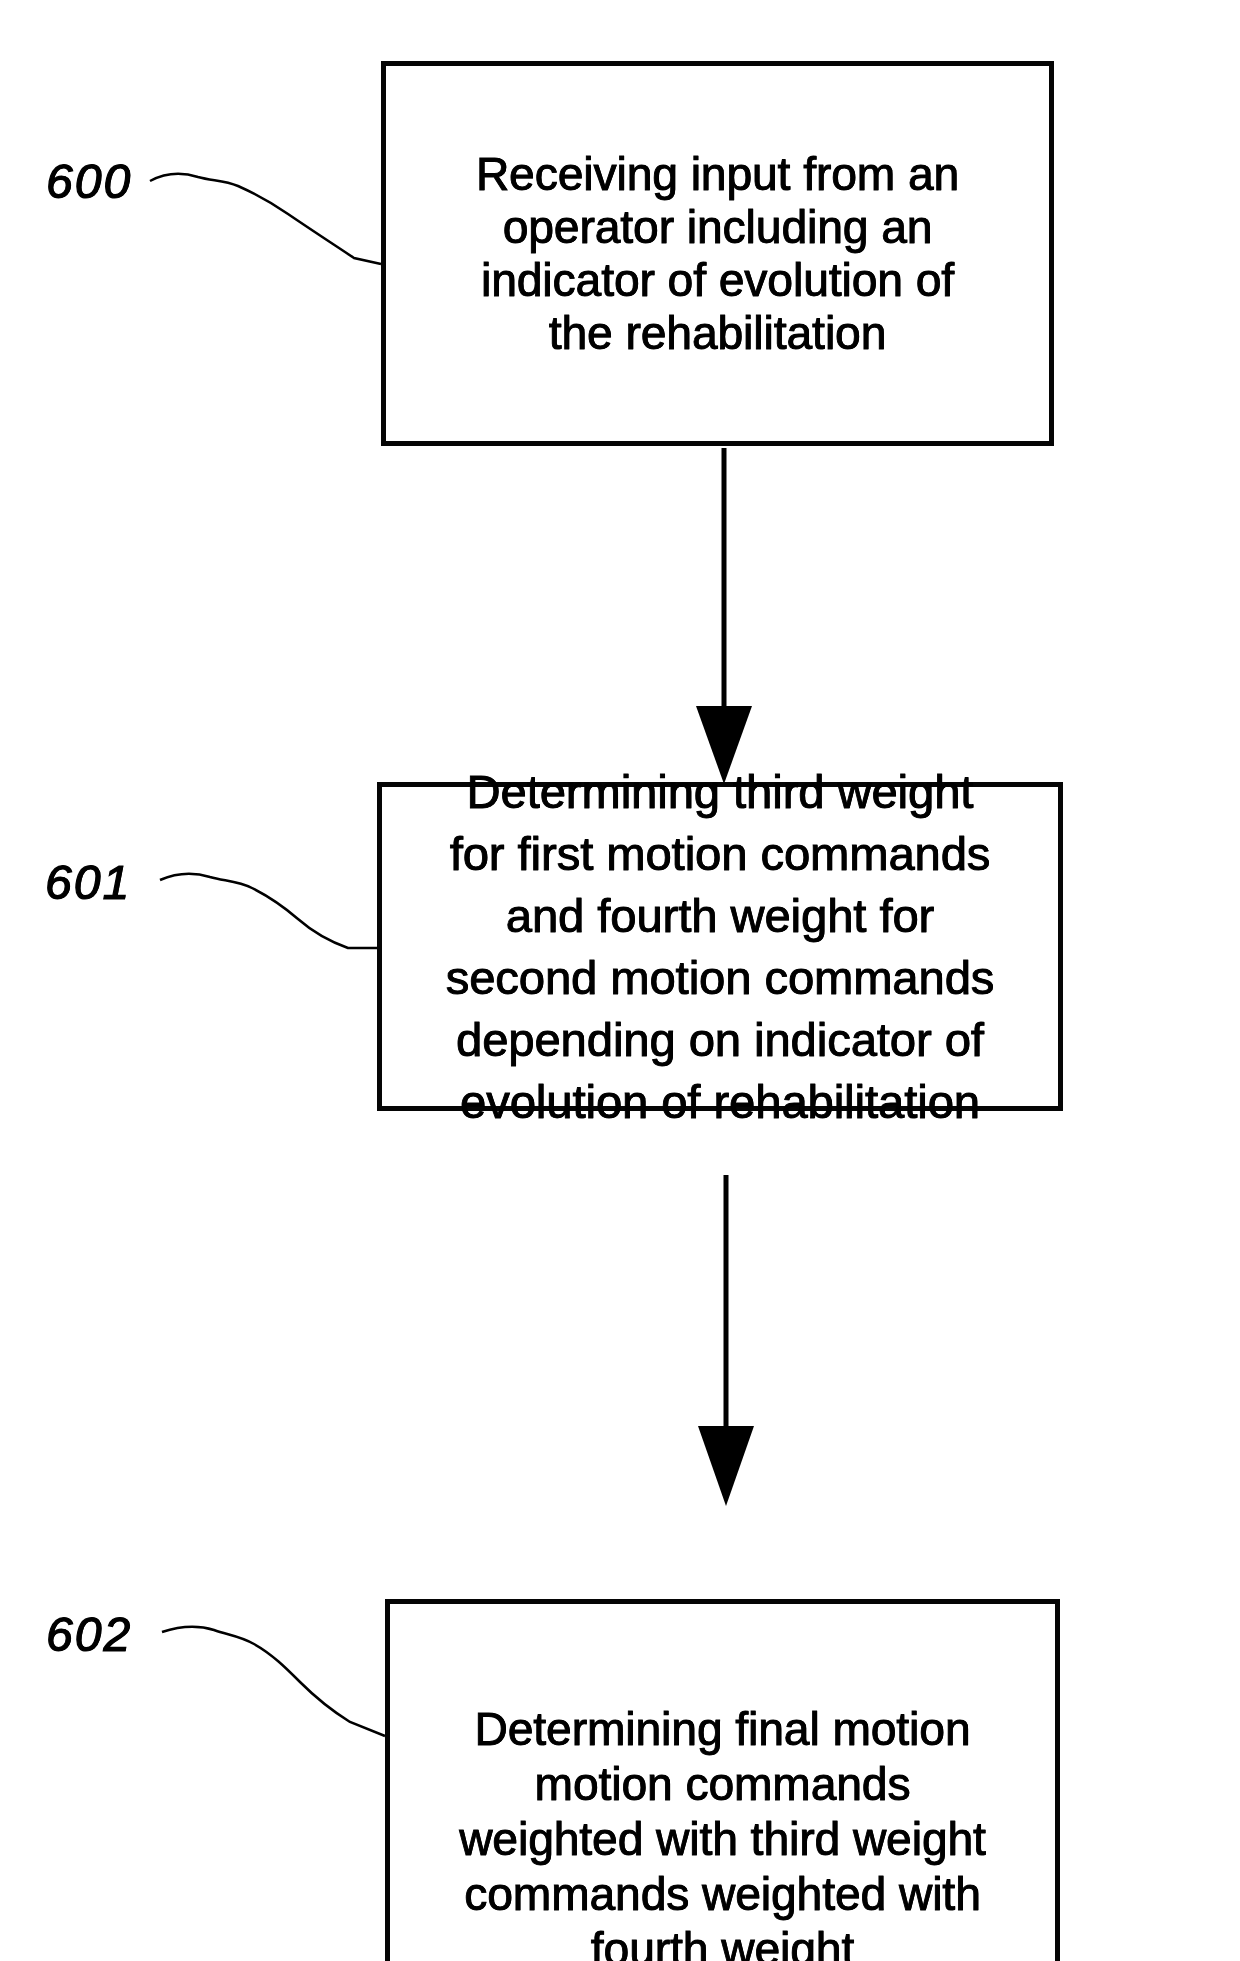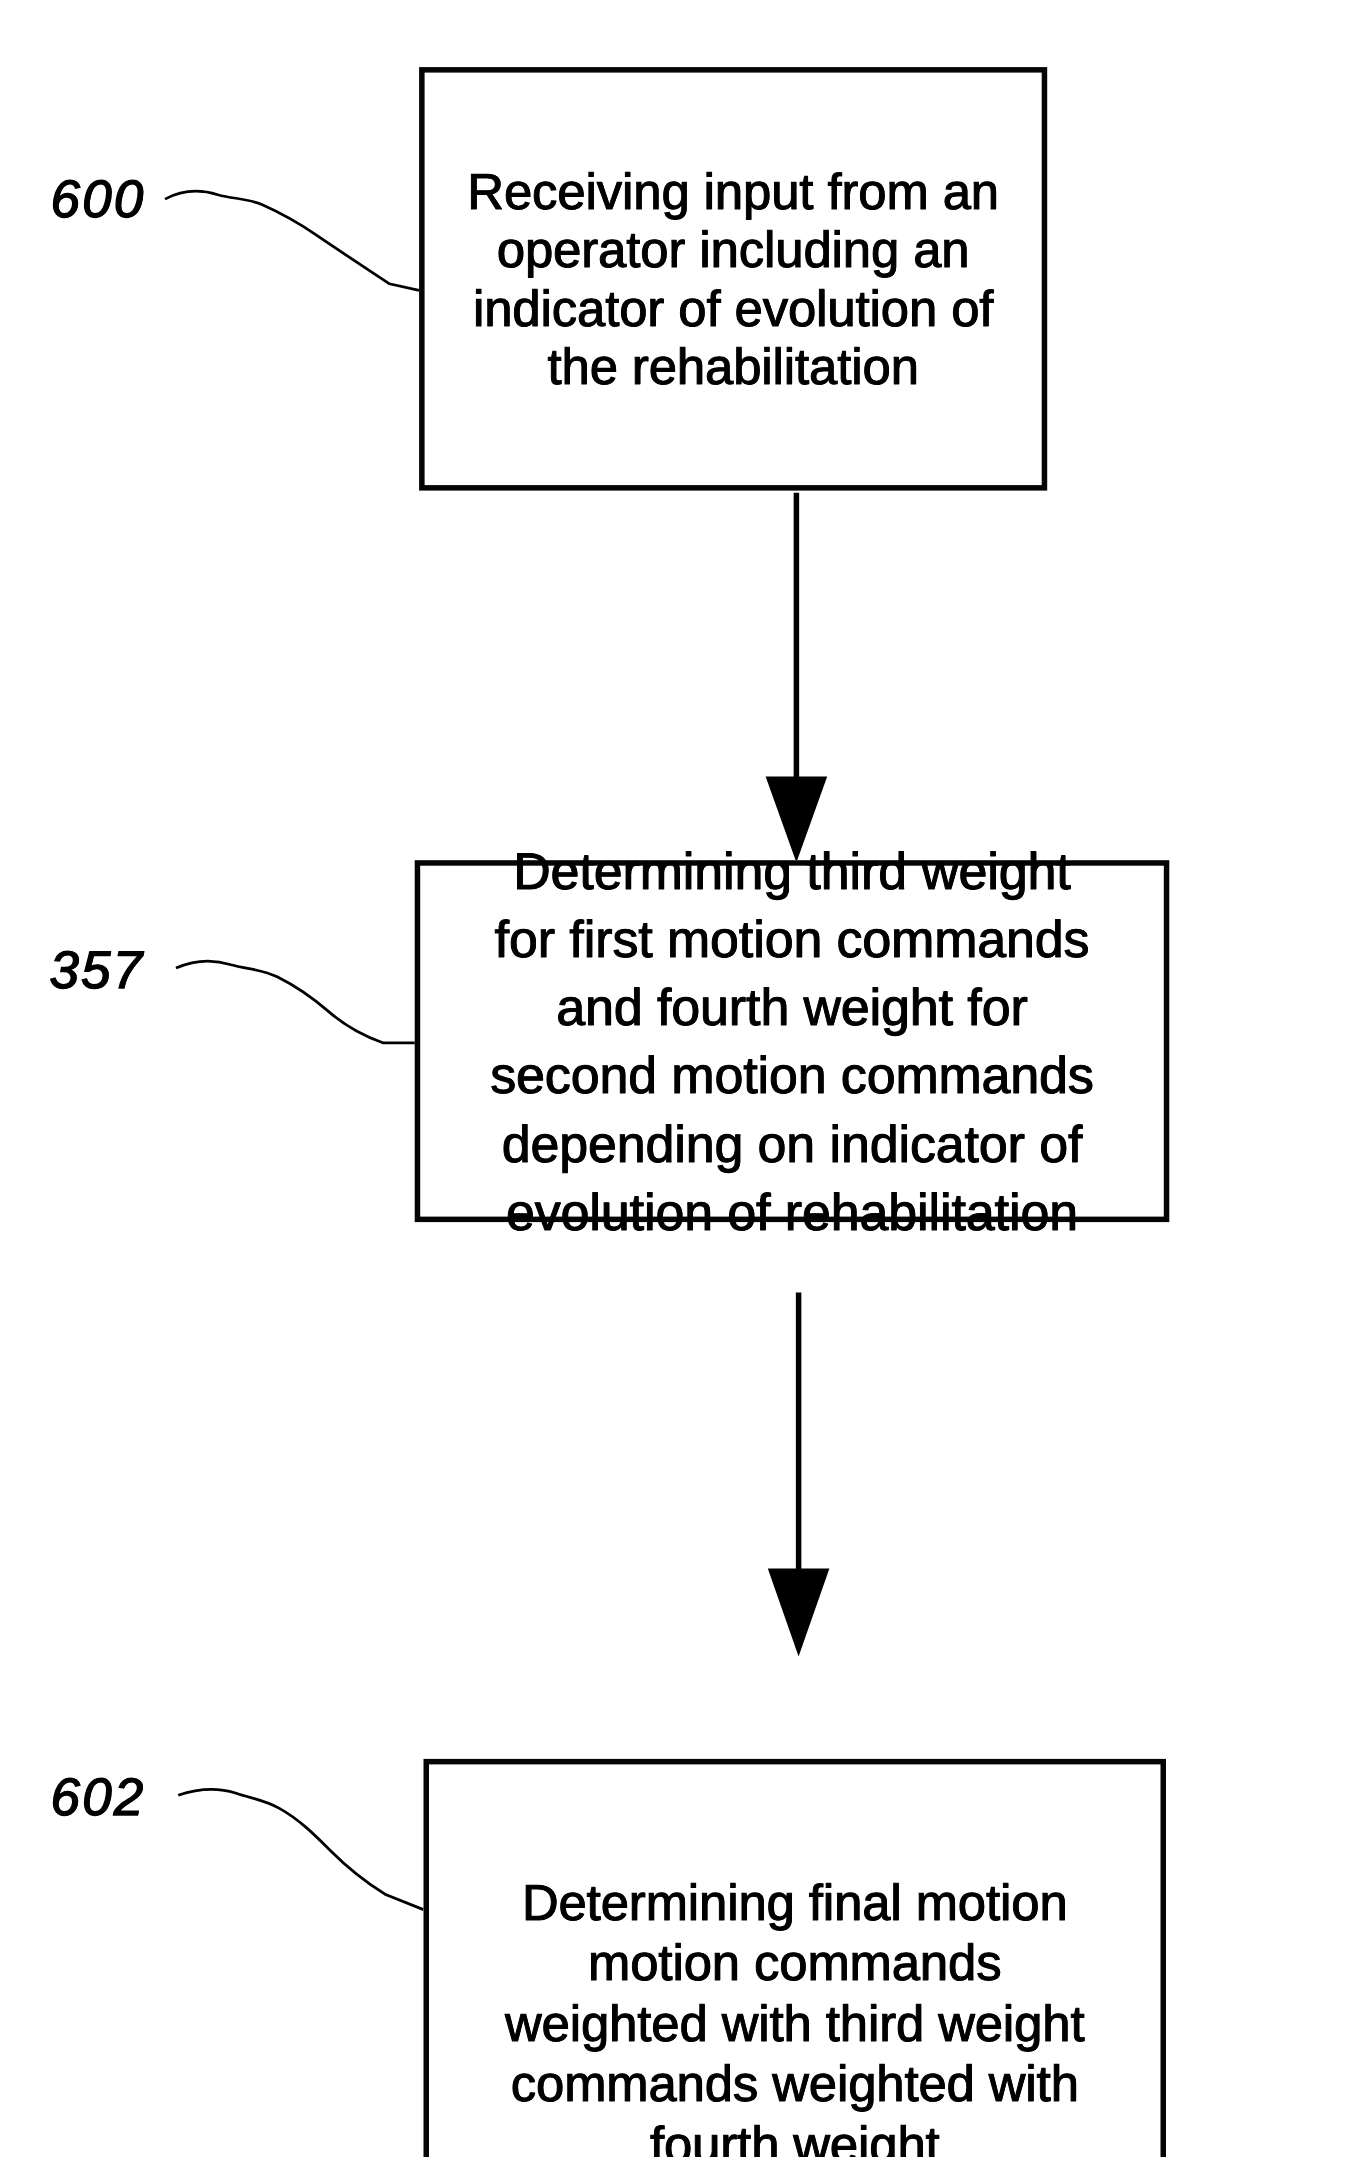--- a/index.html
+++ b/index.html
@@ -26,21 +26,21 @@
     display: flex;
     flex-direction: column;
     justify-content: center;
     align-items: center;
     text-align: center;
     -webkit-text-stroke: 0.9px #000;
     text-shadow: 0.5px 0 0 #000;
   }
   .step-box .line { display: block; white-space: nowrap; }
   #box-600 {
-    left: 381px; top: 61px; width: 571px; height: 385px;
+    left: 381px; top: 61px; width: 673px; height: 385px;
     font-size: 46px; line-height: 53px;
   }
   #box-601 {
     left: 377px; top: 782px; width: 686px; height: 329px;
     font-size: 47px; line-height: 62px;
   }
   #box-602 {
     left: 385px; top: 1572px; width: 675px; height: 481px;
     font-size: 46px; line-height: 55px; margin-top: 27px;
   }
@@ -75,21 +75,21 @@
       <polygon points="696,706 752,706 724,784" fill="#000"></polygon>
     </g>
 
     <g>
       <line x1="726" y1="1175" x2="726" y2="1430" stroke="#000" stroke-width="5"></line>
       <polygon points="698,1426 754,1426 726,1506" fill="#000"></polygon>
     </g>
   </svg>
 
   <div class="ref-label" id="label-600">600</div>
-  <div class="ref-label" id="label-601">357</div>
+  <div class="ref-label" id="label-601">601</div>
   <div class="ref-label" id="label-602">602</div>
 
   <div class="step-box" id="box-600">
     <span class="line">Receiving input from an</span>
     <span class="line">operator including an</span>
     <span class="line">indicator of evolution of</span>
     <span class="line">the rehabilitation</span>
   </div>
 
   <div class="step-box" id="box-601">

